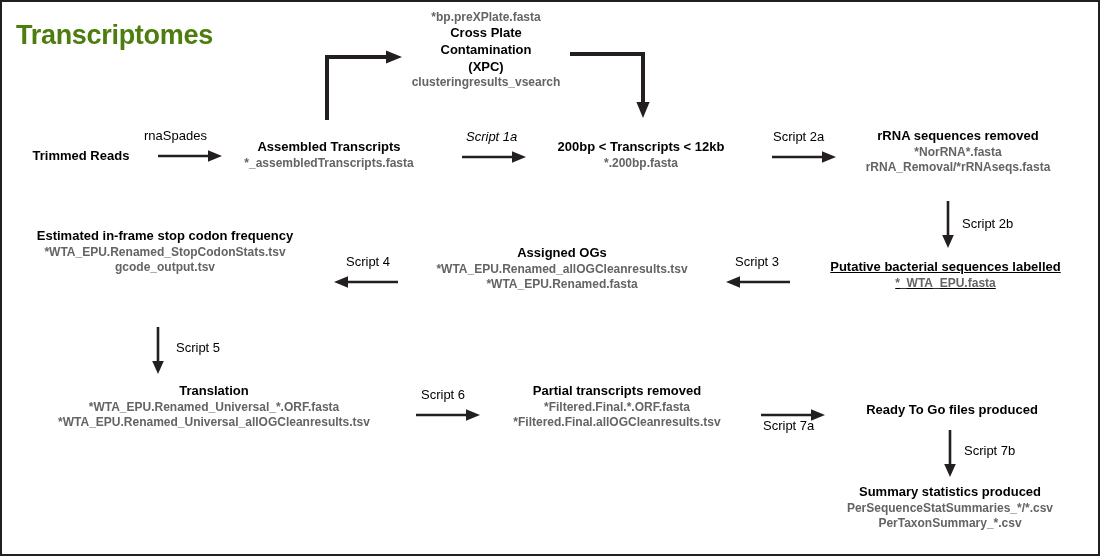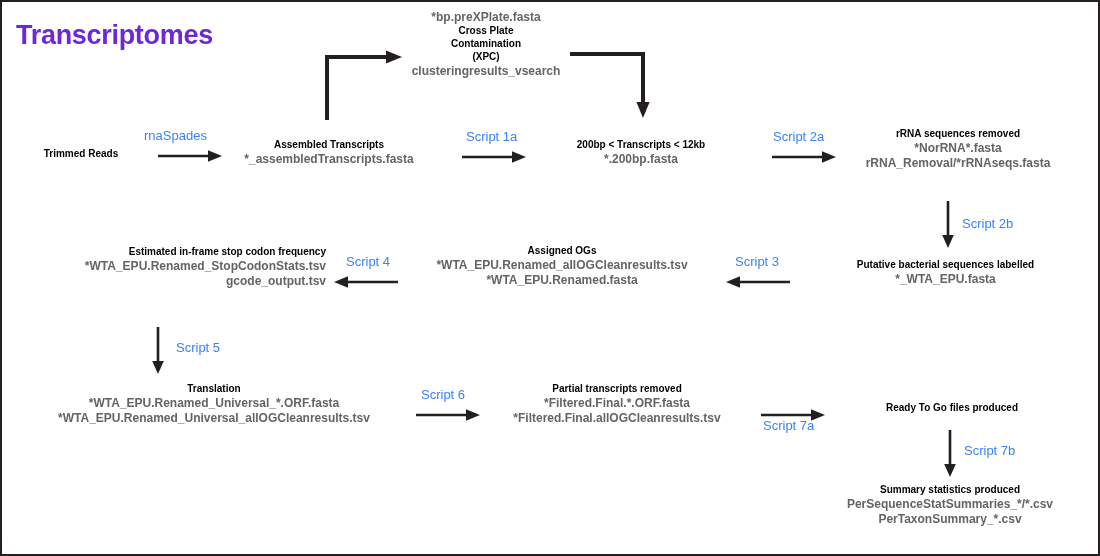--- a/index.html
+++ b/index.html
@@ -19,43 +19,43 @@
     -webkit-font-smoothing: antialiased;
   }
   .node {
     position: absolute;
     text-align: center;
     line-height: 1.28;
     white-space: nowrap;
   }
   .node-title {
     font-weight: bold;
-    font-size: 10px;
+    font-size: 13px;
     color: #000000;
     white-space: nowrap;
   }
   .node-file {
     font-weight: bold;
     font-size: 12px;
     color: #636466;
     white-space: nowrap;
   }
   .page-title {
     position: absolute;
     left: 14px;
     top: 18px;
     font-size: 27px;
     font-weight: bold;
-    color: #6d28d9;
+    color: #4d7c0f;
     letter-spacing: -0.3px;
   }
   .script-label {
     position: absolute;
     font-size: 13px;
-    color: #3b82f6;
+    color: #000000;
     font-weight: normal;
     white-space: nowrap;
   }
   .arrow-svg {
     position: absolute;
     overflow: visible;
   }
   .arrow-svg path, .arrow-svg line {
     stroke: #231f20;
     fill: none;
@@ -97,21 +97,21 @@
     <div class="node-title">Contamination</div>
     <div class="node-title">(XPC)</div>
     <div class="node-file">clusteringresults_vsearch</div>
   </div>
 
   <svg class="arrow-svg" style="left:566px; top:44px; width:86px; height:74px;" viewBox="0 0 86 74">
     <path d="M 2,8 L 75,8 L 75,60" stroke-width="4"></path>
     <polygon points="68.4,56 75,72 81.6,56"></polygon>
   </svg>
 
-  <div class="script-label" style="left:464px; top:127px;">Script 1a</div>
+  <div class="script-label" style="left:464px; top:127px;font-style:italic;">Script 1a</div>
   <svg class="arrow-svg" style="left:460px; top:147px; width:66px; height:16px;" viewBox="0 0 66 16">
     <line x1="0" y1="8" x2="52" y2="8" stroke-width="2.6"></line>
     <polygon points="50,2.2 64,8 50,13.8"></polygon>
   </svg>
 
   <div class="node" style="left:518px; top:137px; width:242px;">
     <div class="node-title">200bp &lt; Transcripts &lt; 12kb</div>
     <div class="node-file">*.200bp.fasta</div>
   </div>
 
@@ -126,21 +126,21 @@
     <div class="node-file">*NorRNA*.fasta</div>
     <div class="node-file">rRNA_Removal/*rRNAseqs.fasta</div>
   </div>
 
   <div class="script-label" style="left:960px; top:214px;">Script 2b</div>
   <svg class="arrow-svg" style="left:938px; top:199px; width:16px; height:48px;" viewBox="0 0 16 48">
     <line x1="8" y1="0" x2="8" y2="36" stroke-width="2.6"></line>
     <polygon points="2.2,34 8,47 13.8,34"></polygon>
   </svg>
 
-  <div class="node" style="left:797px; top:257px; width:293px;">
+  <div class="node" style="left:797px; top:257px; width:293px;text-decoration:underline;">
     <div class="node-title">Putative bacterial sequences labelled</div>
     <div class="node-file">*_WTA_EPU.fasta</div>
   </div>
 
   <div class="script-label" style="left:733px; top:252px;">Script 3</div>
   <svg class="arrow-svg" style="left:722px; top:272px; width:66px; height:16px;" viewBox="0 0 66 16">
     <line x1="14" y1="8" x2="66" y2="8" stroke-width="2.6"></line>
     <polygon points="16,2.2 2,8 16,13.8"></polygon>
   </svg>
 
@@ -149,21 +149,21 @@
     <div class="node-file">*WTA_EPU.Renamed_allOGCleanresults.tsv</div>
     <div class="node-file">*WTA_EPU.Renamed.fasta</div>
   </div>
 
   <div class="script-label" style="left:344px; top:252px;">Script 4</div>
   <svg class="arrow-svg" style="left:330px; top:272px; width:66px; height:16px;" viewBox="0 0 66 16">
     <line x1="14" y1="8" x2="66" y2="8" stroke-width="2.6"></line>
     <polygon points="16,2.2 2,8 16,13.8"></polygon>
   </svg>
 
-  <div class="node" style="left:2px; top:244px; width:322px;text-align:right;">
+  <div class="node" style="left:2px; top:226px; width:322px;">
     <div class="node-title">Estimated in-frame stop codon frequency</div>
     <div class="node-file">*WTA_EPU.Renamed_StopCodonStats.tsv</div>
     <div class="node-file">gcode_output.tsv</div>
   </div>
 
   <div class="script-label" style="left:174px; top:338px;">Script 5</div>
   <svg class="arrow-svg" style="left:148px; top:325px; width:16px; height:48px;" viewBox="0 0 16 48">
     <line x1="8" y1="0" x2="8" y2="36" stroke-width="2.6"></line>
     <polygon points="2.2,34 8,47 13.8,34"></polygon>
   </svg>

